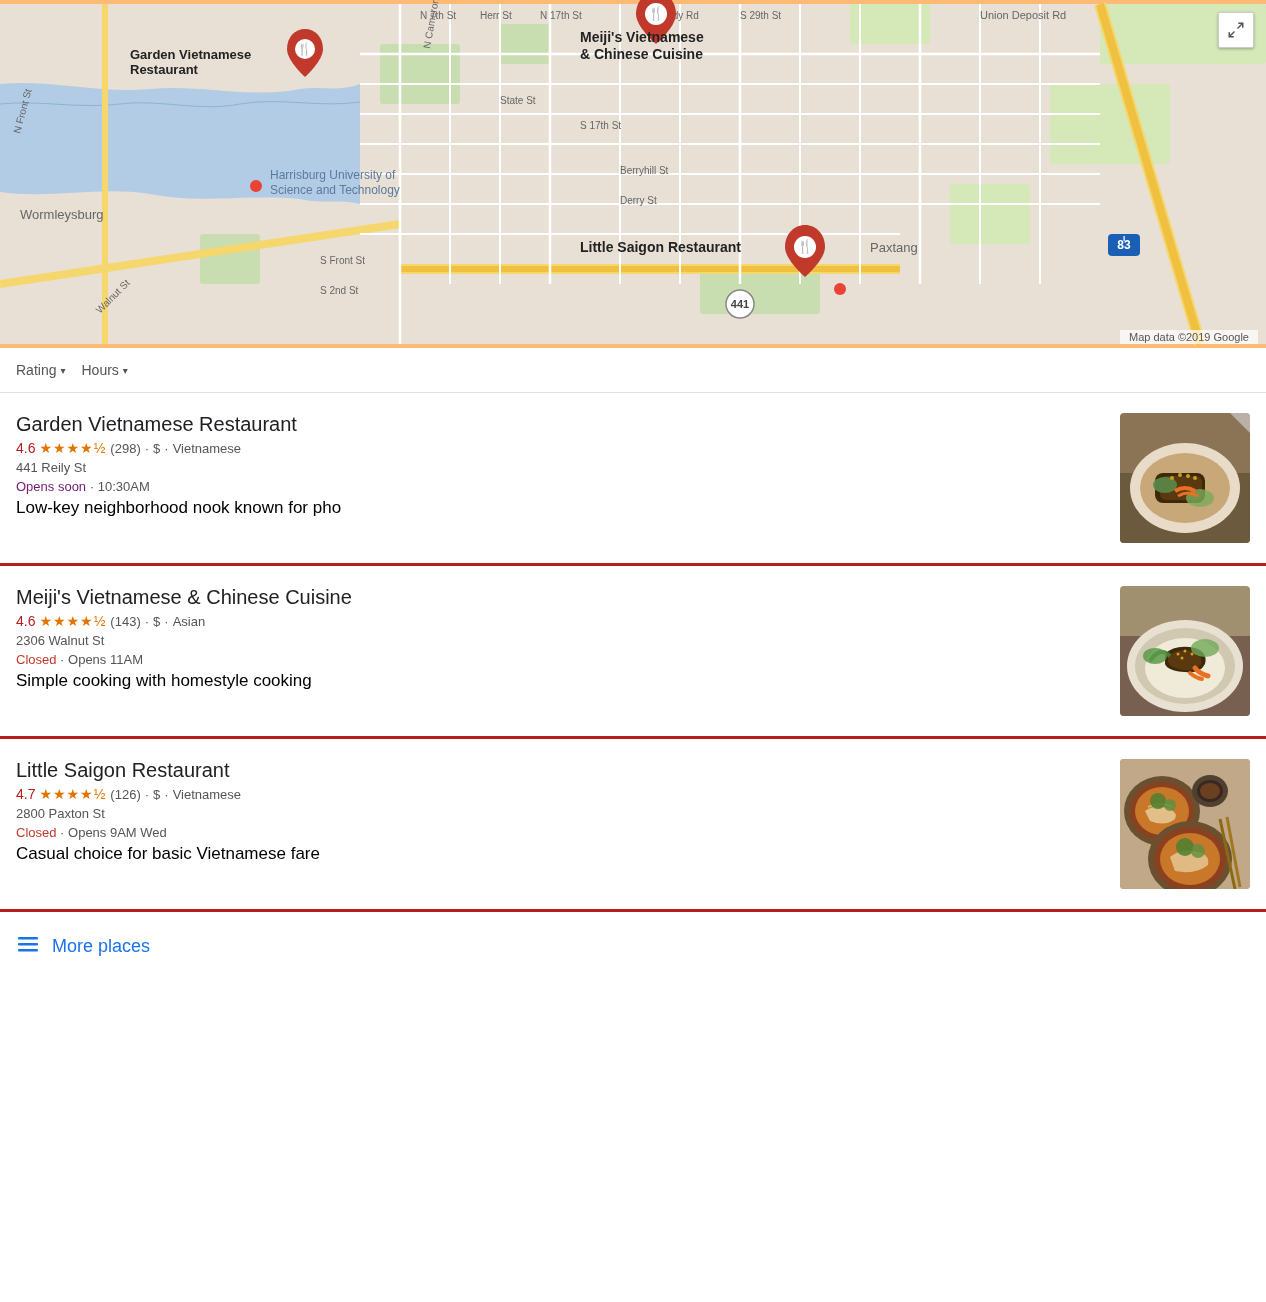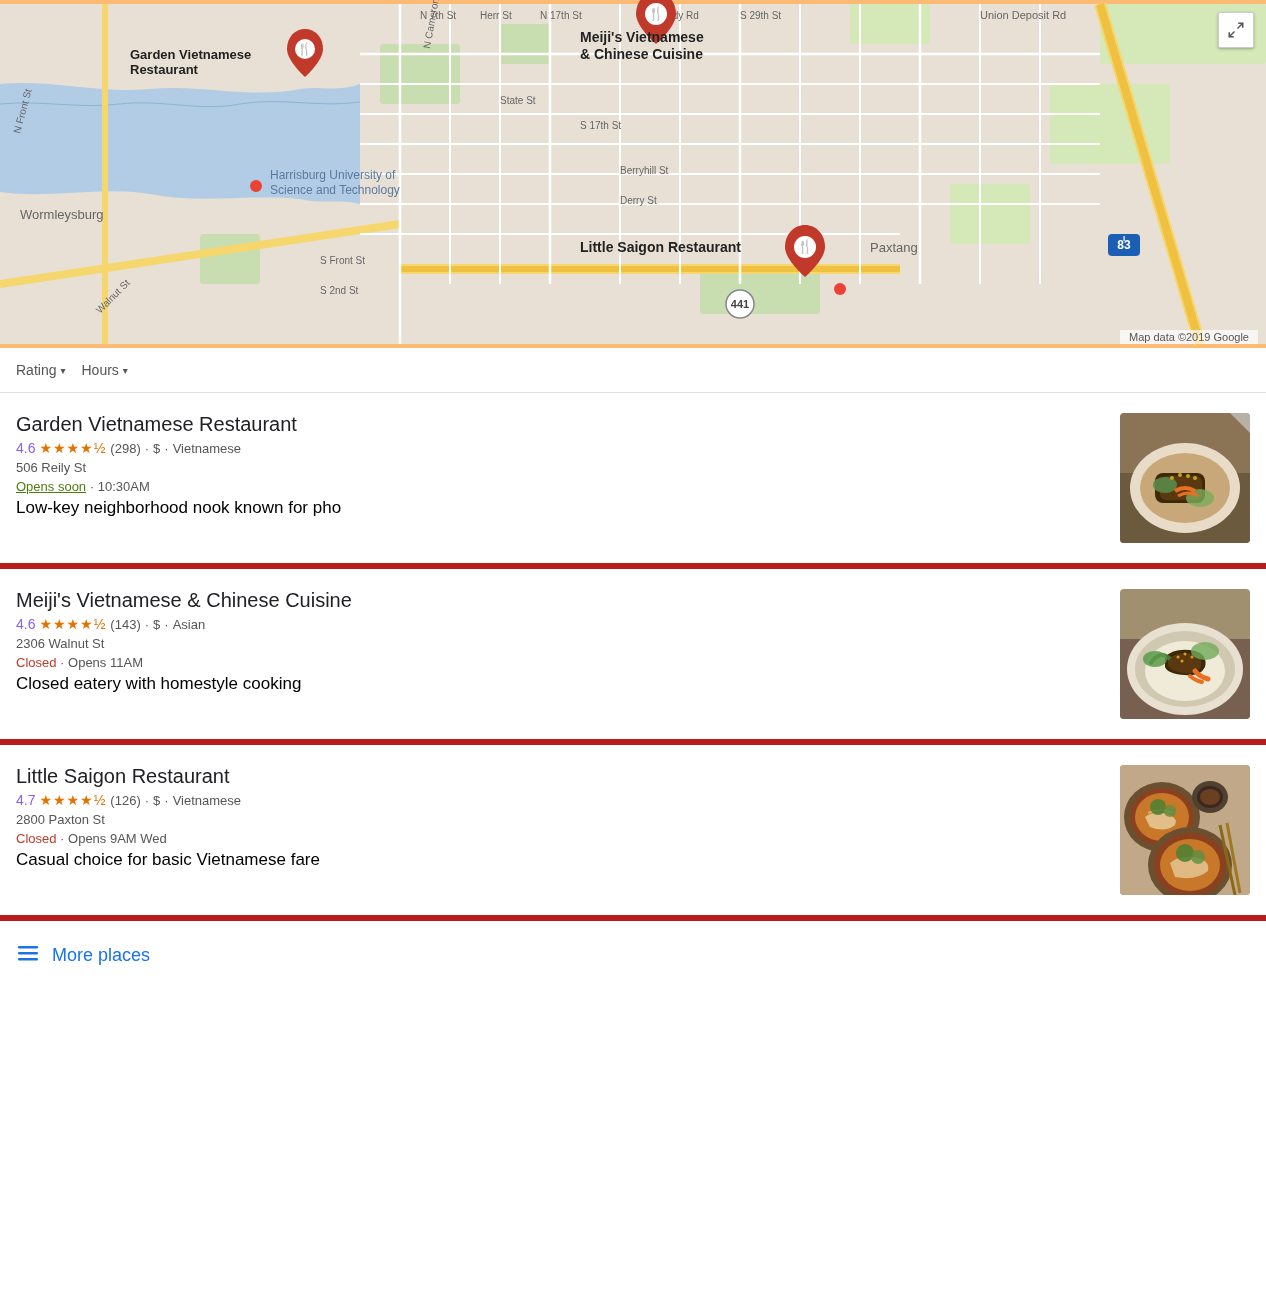--- a/index.html
+++ b/index.html
@@ -81,21 +81,21 @@
 
     
     .restaurant-list {
       width: 100%;
     }
 
     .restaurant-item {
       display: flex;
       align-items: flex-start;
       padding: 20px 16px;
-      border-bottom: 6px solid #b91c1c;
+      border-bottom: 3px solid #b91c1c;
       cursor: pointer;
       position: relative;
     }
 
     .restaurant-info {
       flex: 1;
       padding-right: 16px;
     }
 
     .restaurant-name {
@@ -107,21 +107,21 @@
 
     .restaurant-rating-row {
       display: flex;
       align-items: center;
       gap: 4px;
       margin-bottom: 4px;
       font-size: 14px;
     }
 
     .rating-number {
-      color: #8b5cf6;
+      color: #b91c1c;
       font-size: 14px;
       font-weight: 500;
       text-align: center;
     }
 
     .stars {
       color: #e37400;
       font-size: 14px;
       letter-spacing: 1px;
     }
@@ -151,23 +151,22 @@
       font-size: 13px;
       margin-bottom: 4px;
     }
 
     .status-closed {
       color: #c0392b;
       font-weight: 500;
     }
 
     .status-open-soon {
-      color: #4d7c0f;
+      color: #701a75;
       font-weight: 500;
-      text-decoration: underline;
     }
 
     .hours-text {
       color: #555;
     }
 
     .restaurant-desc {
       font-size: 17px;
       color: #000000;
     }
@@ -342,21 +341,21 @@
       <div class="restaurant-name">Garden Vietnamese Restaurant</div>
       <div class="restaurant-rating-row">
         <span class="rating-number">4.6</span>
         <span class="stars">★★★★½</span>
         <span class="review-count">(298)</span>
         <span class="price-dot">·</span>
         <span class="price-dot">$</span>
         <span class="price-dot">·</span>
         <span class="cuisine-type">Vietnamese</span>
       </div>
-      <div class="restaurant-address">506 Reily St</div>
+      <div class="restaurant-address">441 Reily St</div>
       <div class="hours-row">
         <span class="status-open-soon">Opens soon</span>
         <span class="hours-text"> · </span>
         <span class="hours-text">10:30AM</span>
       </div>
       <div class="restaurant-desc">Low-key neighborhood nook known for pho</div>
     </div>
     <div class="food-img">
       <svg width="130" height="130" viewBox="0 0 130 130">
 
@@ -397,21 +396,21 @@
         <span class="price-dot">$</span>
         <span class="price-dot">·</span>
         <span class="cuisine-type">Asian</span>
       </div>
       <div class="restaurant-address">2306 Walnut St</div>
       <div class="hours-row">
         <span class="status-closed">Closed</span>
         <span class="hours-text"> · </span>
         <span class="hours-text">Opens 11AM</span>
       </div>
-      <div class="restaurant-desc">Closed eatery with homestyle cooking</div>
+      <div class="restaurant-desc">Simple cooking with homestyle cooking</div>
     </div>
     <div class="food-img">
       <svg width="130" height="130" viewBox="0 0 130 130">
 
         <rect width="130" height="130" fill="#a09070"></rect>
         <rect x="0" y="50" width="130" height="80" fill="#786050"></rect>
 
         <ellipse cx="65" cy="80" rx="58" ry="46" fill="#e8e0d0"></ellipse>
         <ellipse cx="65" cy="80" rx="50" ry="38" fill="#d0c8b0"></ellipse>
 

